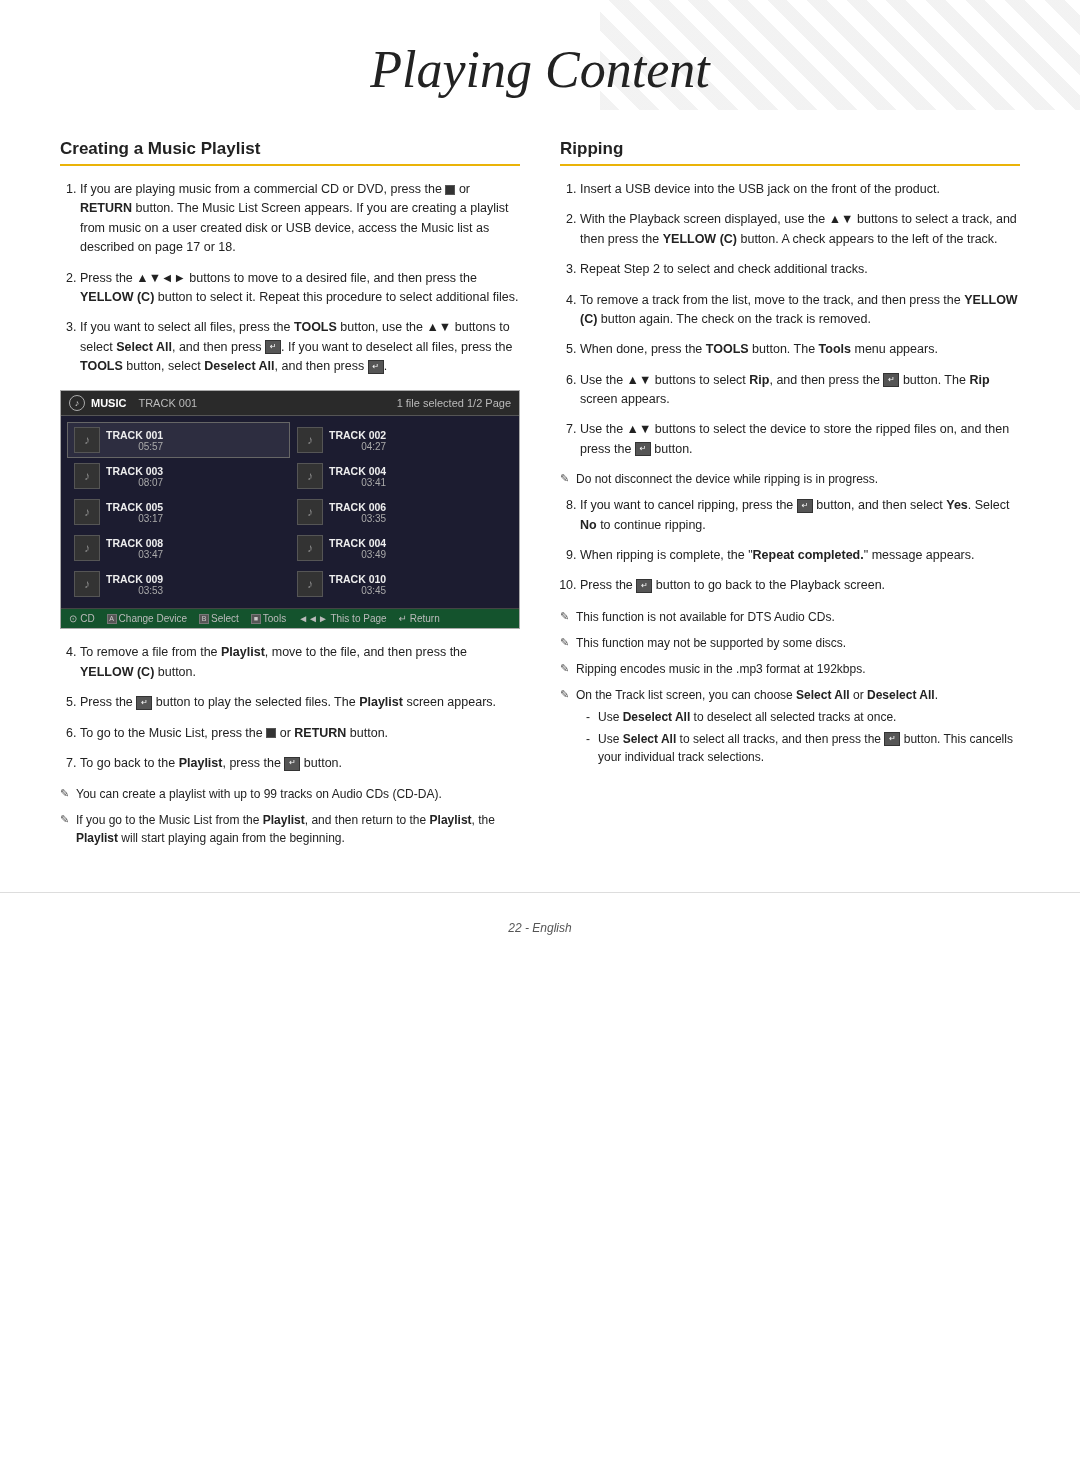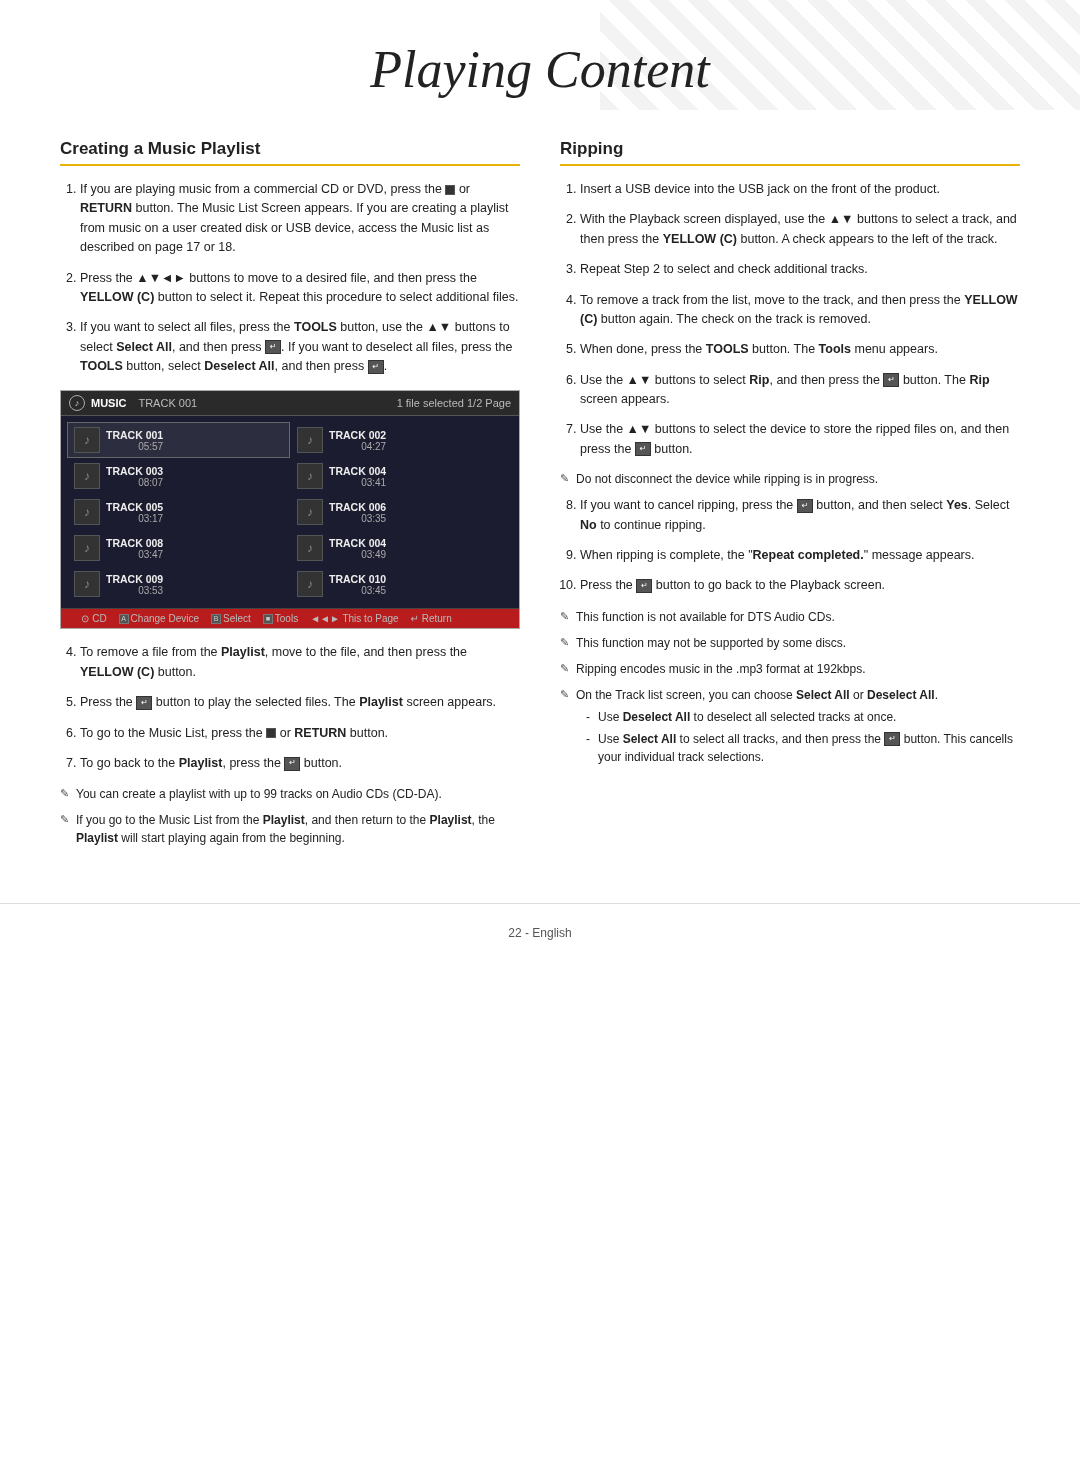--- a/index.html
+++ b/index.html
@@ -172,23 +172,23 @@
       font-weight: bold;
     }
 
     .track-time {
       color: #aaa;
       font-size: 10px;
       text-align: right;
     }
 
     .screen-footer {
-      background: #b91c1c;
+      background: #14532d;
       color: #bbb;
-      padding: 4px 20px;
+      padding: 4px 8px;
       display: flex;
       gap: 12px;
       font-size: 10px;
       border-top: 1px solid #444;
     }
 
     .footer-btn {
       display: flex;
       align-items: center;
       gap: 2px;
@@ -265,25 +265,26 @@
       display: inline-block;
       width: 10px;
       height: 10px;
       background: #333;
       vertical-align: middle;
       border: 1px solid #555;
     }
 
     .page-footer {
       text-align: center;
-      padding: 22px;
+      padding: 28px;
       font-size: 12px;
       color: #555;
-      margin-top: 48px;
+      margin-top: 37px;
       border-top: 1px solid #ddd;
+      font-style: italic;
     }
   </style>
 </head>
 <body>
 
 <div class="header-area">
   <div class="checker-bg"></div>
   <h1 class="page-title">Playing Content</h1>
 </div>
 

